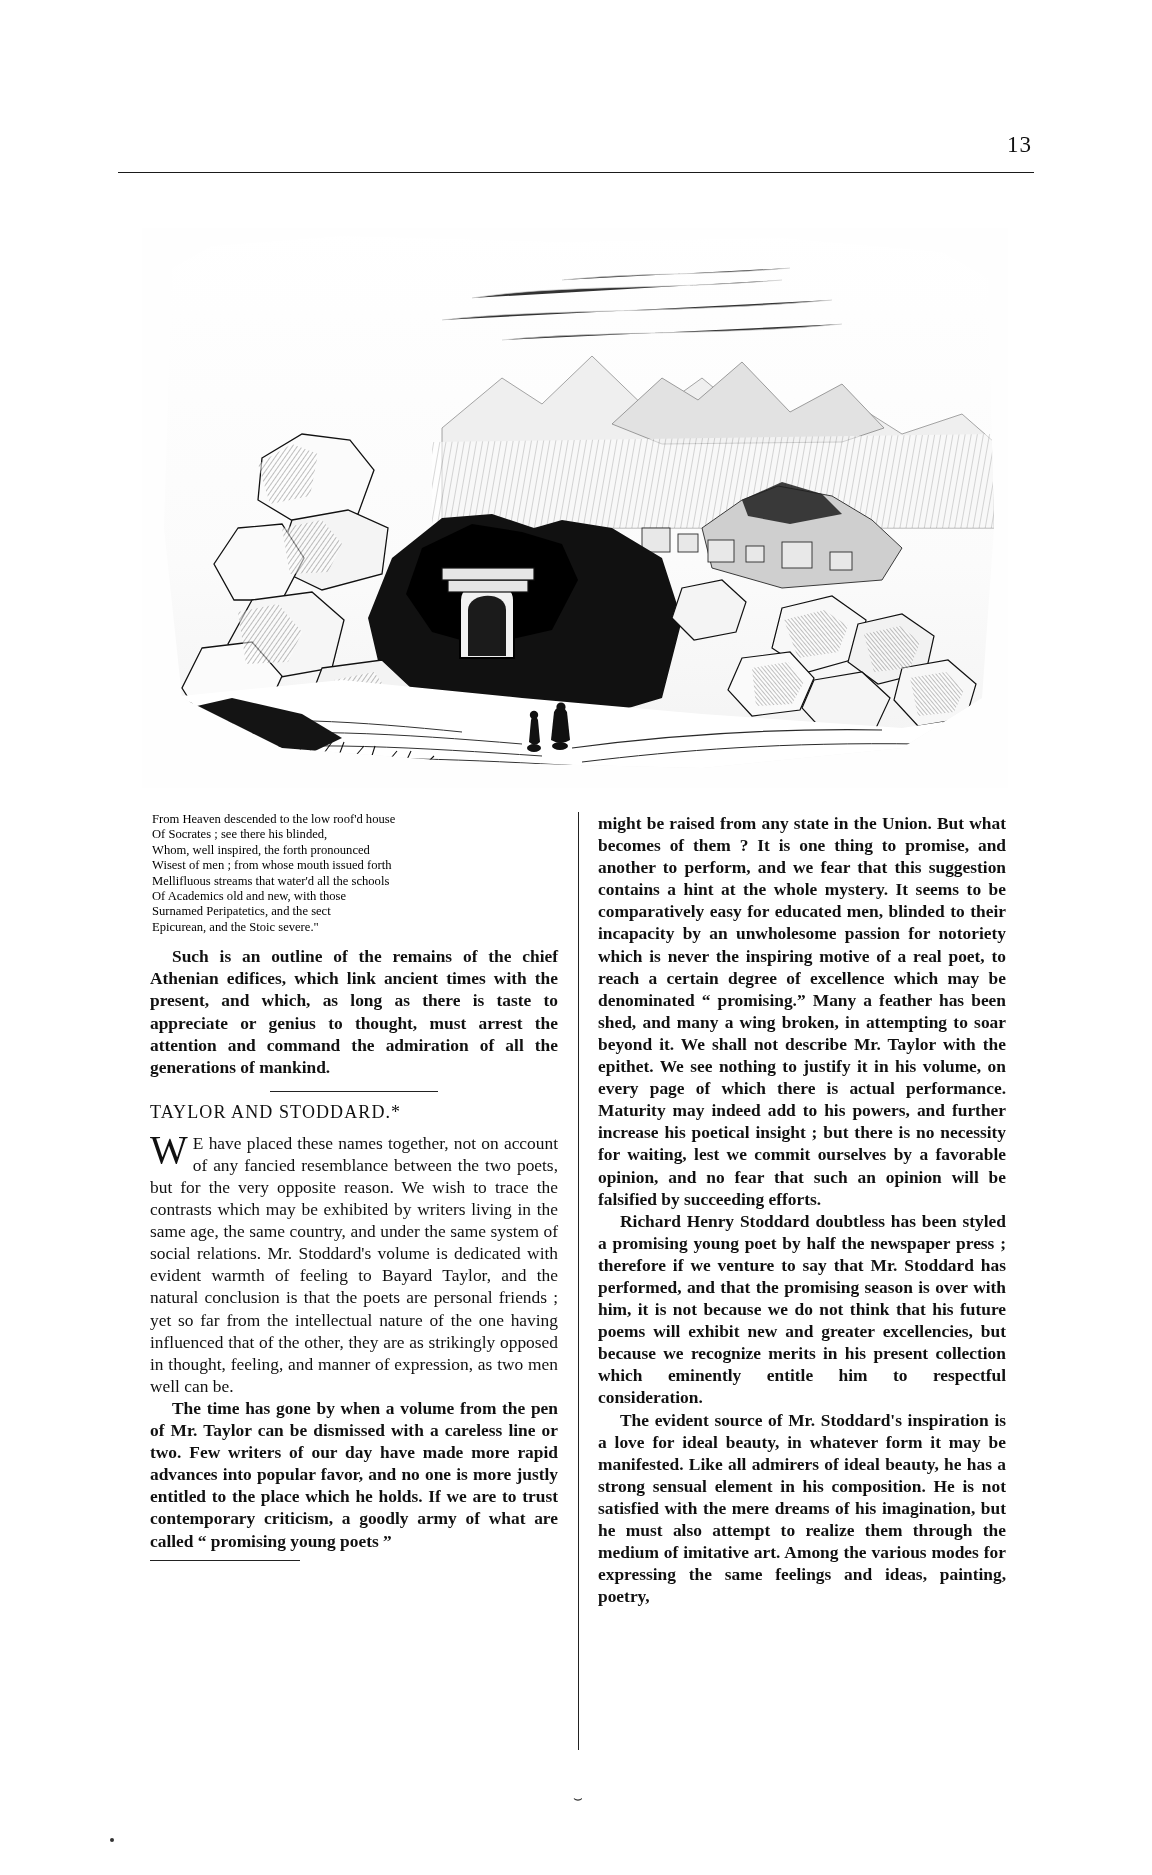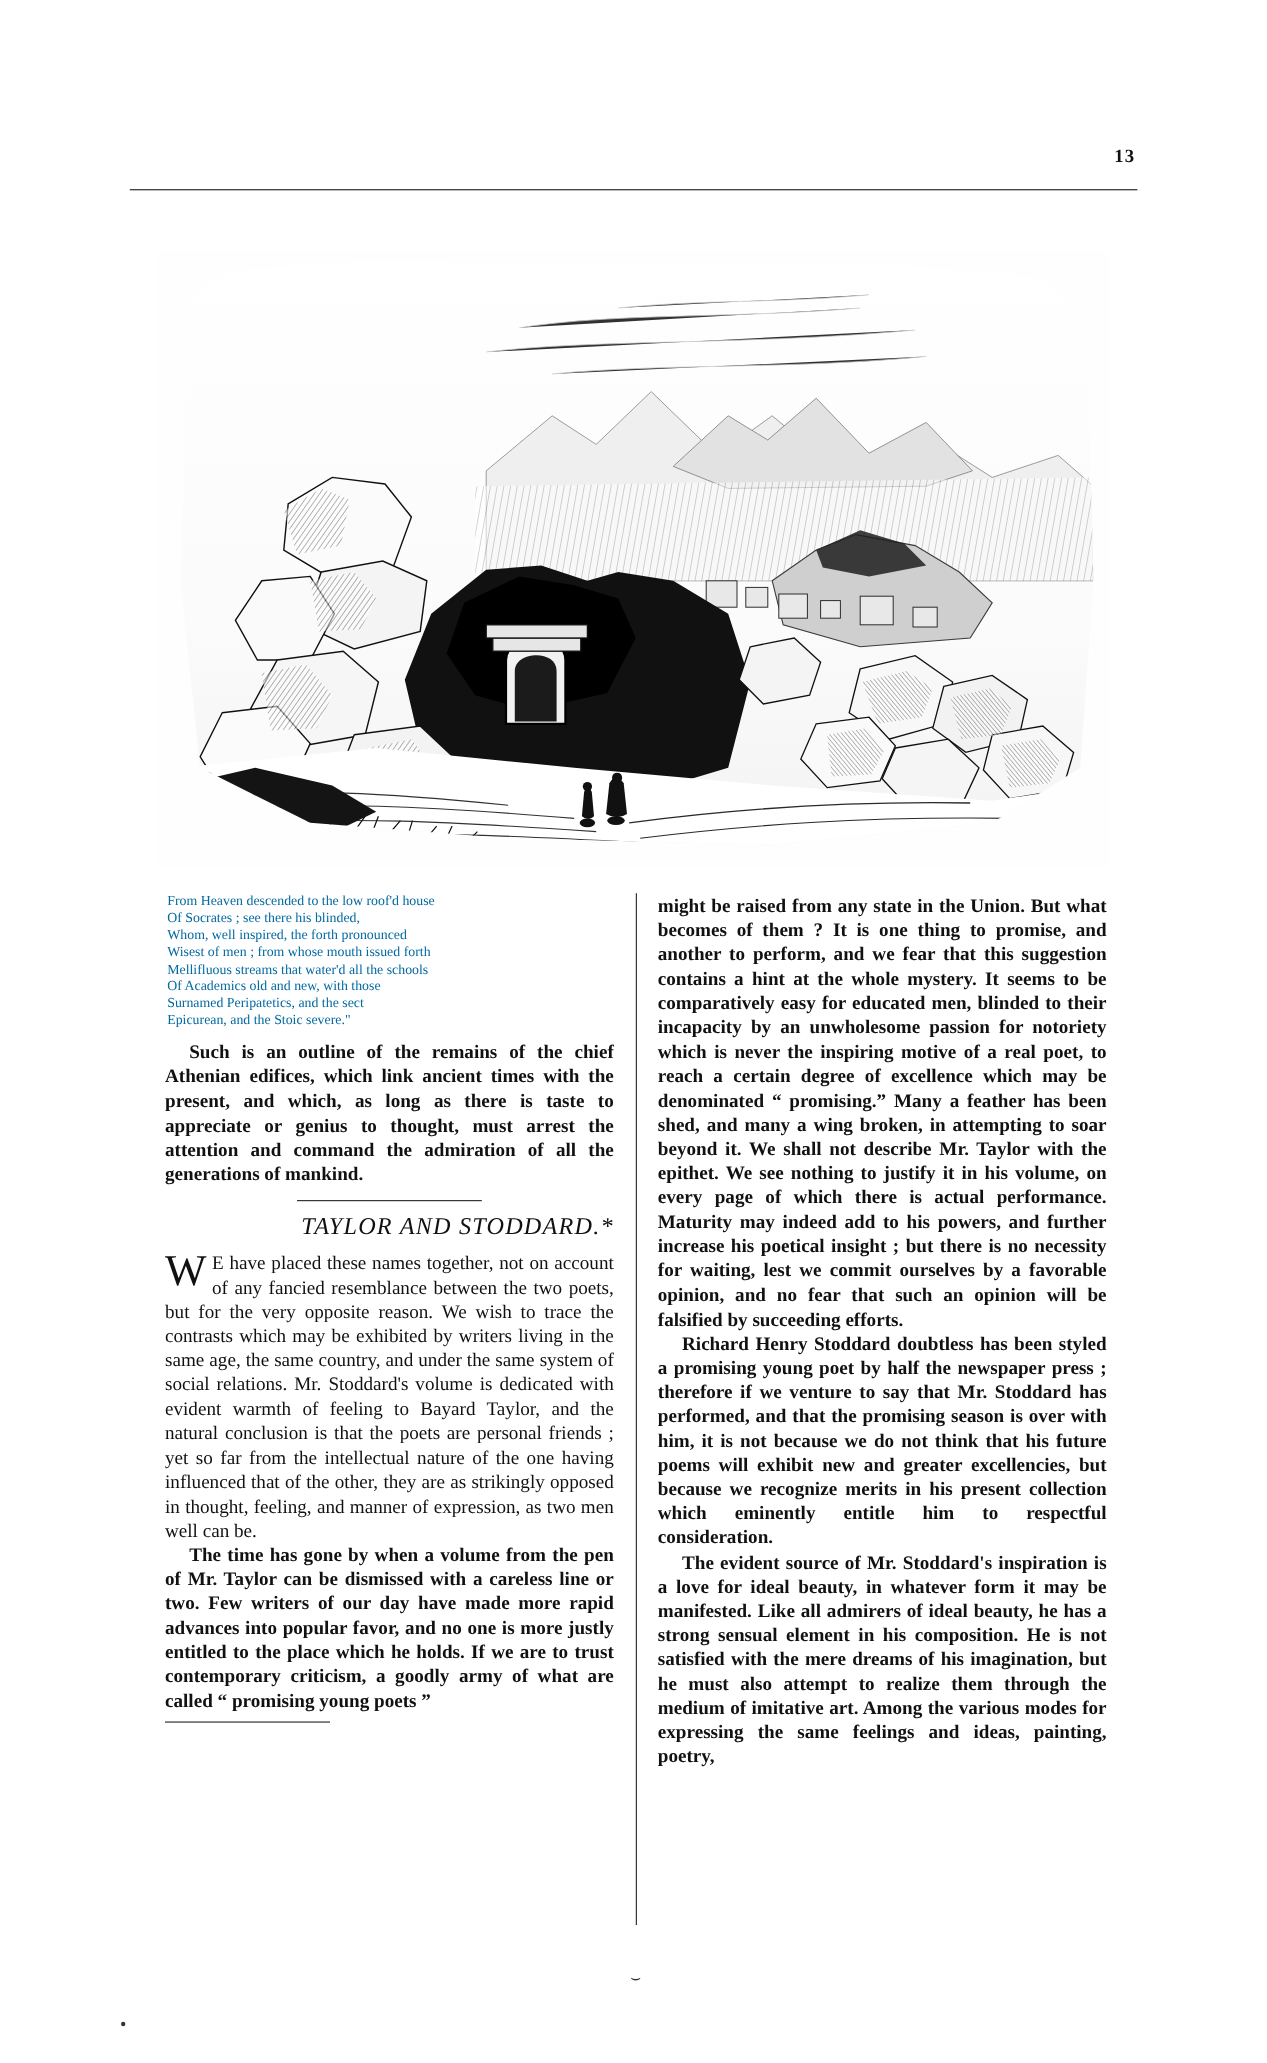--- a/index.html
+++ b/index.html
@@ -35,22 +35,22 @@
     font-size: 20px;
     letter-spacing: 2.2px;
     font-variant: small-caps;
     font-family: "Liberation Serif", serif;
     color: #111;
   }
   .runhead .pageno {
     position: absolute;
     right: 0;
     top: 0;
-    font-size: 17px;
-    font-weight: bold;
+    font-size: 23px;
+    font-weight: normal;
     letter-spacing: 1px;
     margin-left: 16px;
   }
   .runrule {
     position: absolute;
     left: 118px;
     top: 172px;
     width: 916px;
     height: 0;
     border-top: 1.6px solid #1a1a1a;
@@ -97,21 +97,21 @@
     width: 0;
     height: 938px;
     border-left: 1.4px solid #222;
   }
 
   
   .verse {
     font-size: 12.6px;
     line-height: 15.4px;
     font-family: "Liberation Serif", serif;
-    color: #0369a1;
+    color: #000000;
     margin: 0 0 10px 0;
     padding-left: 2px;
   }
   .verse div { white-space: nowrap; }
 
   p.body {
     font-size: 17.4px;
     line-height: 22.1px;
     text-align: justify;
     margin: 0;
@@ -123,26 +123,25 @@
   }
   p.body.noindent { text-indent: 0; }
 
   .sec-rule {
     width: 168px;
     margin: 13px auto 10px auto;
     border-top: 1.5px solid #222;
     height: 0;
   }
   .sec-title {
-    text-align: right;
-    font-size: 22px;
+    text-align: left;
+    font-size: 18px;
     font-variant: small-caps;
     letter-spacing: 1.1px;
     margin: 0 0 9px 0;
-    font-style: italic;
   }
 
   
   .dropcap-para {
     position: relative;
     font-size: 17.4px;
     line-height: 22.1px;
     text-align: justify;
     margin: 0;
   }

